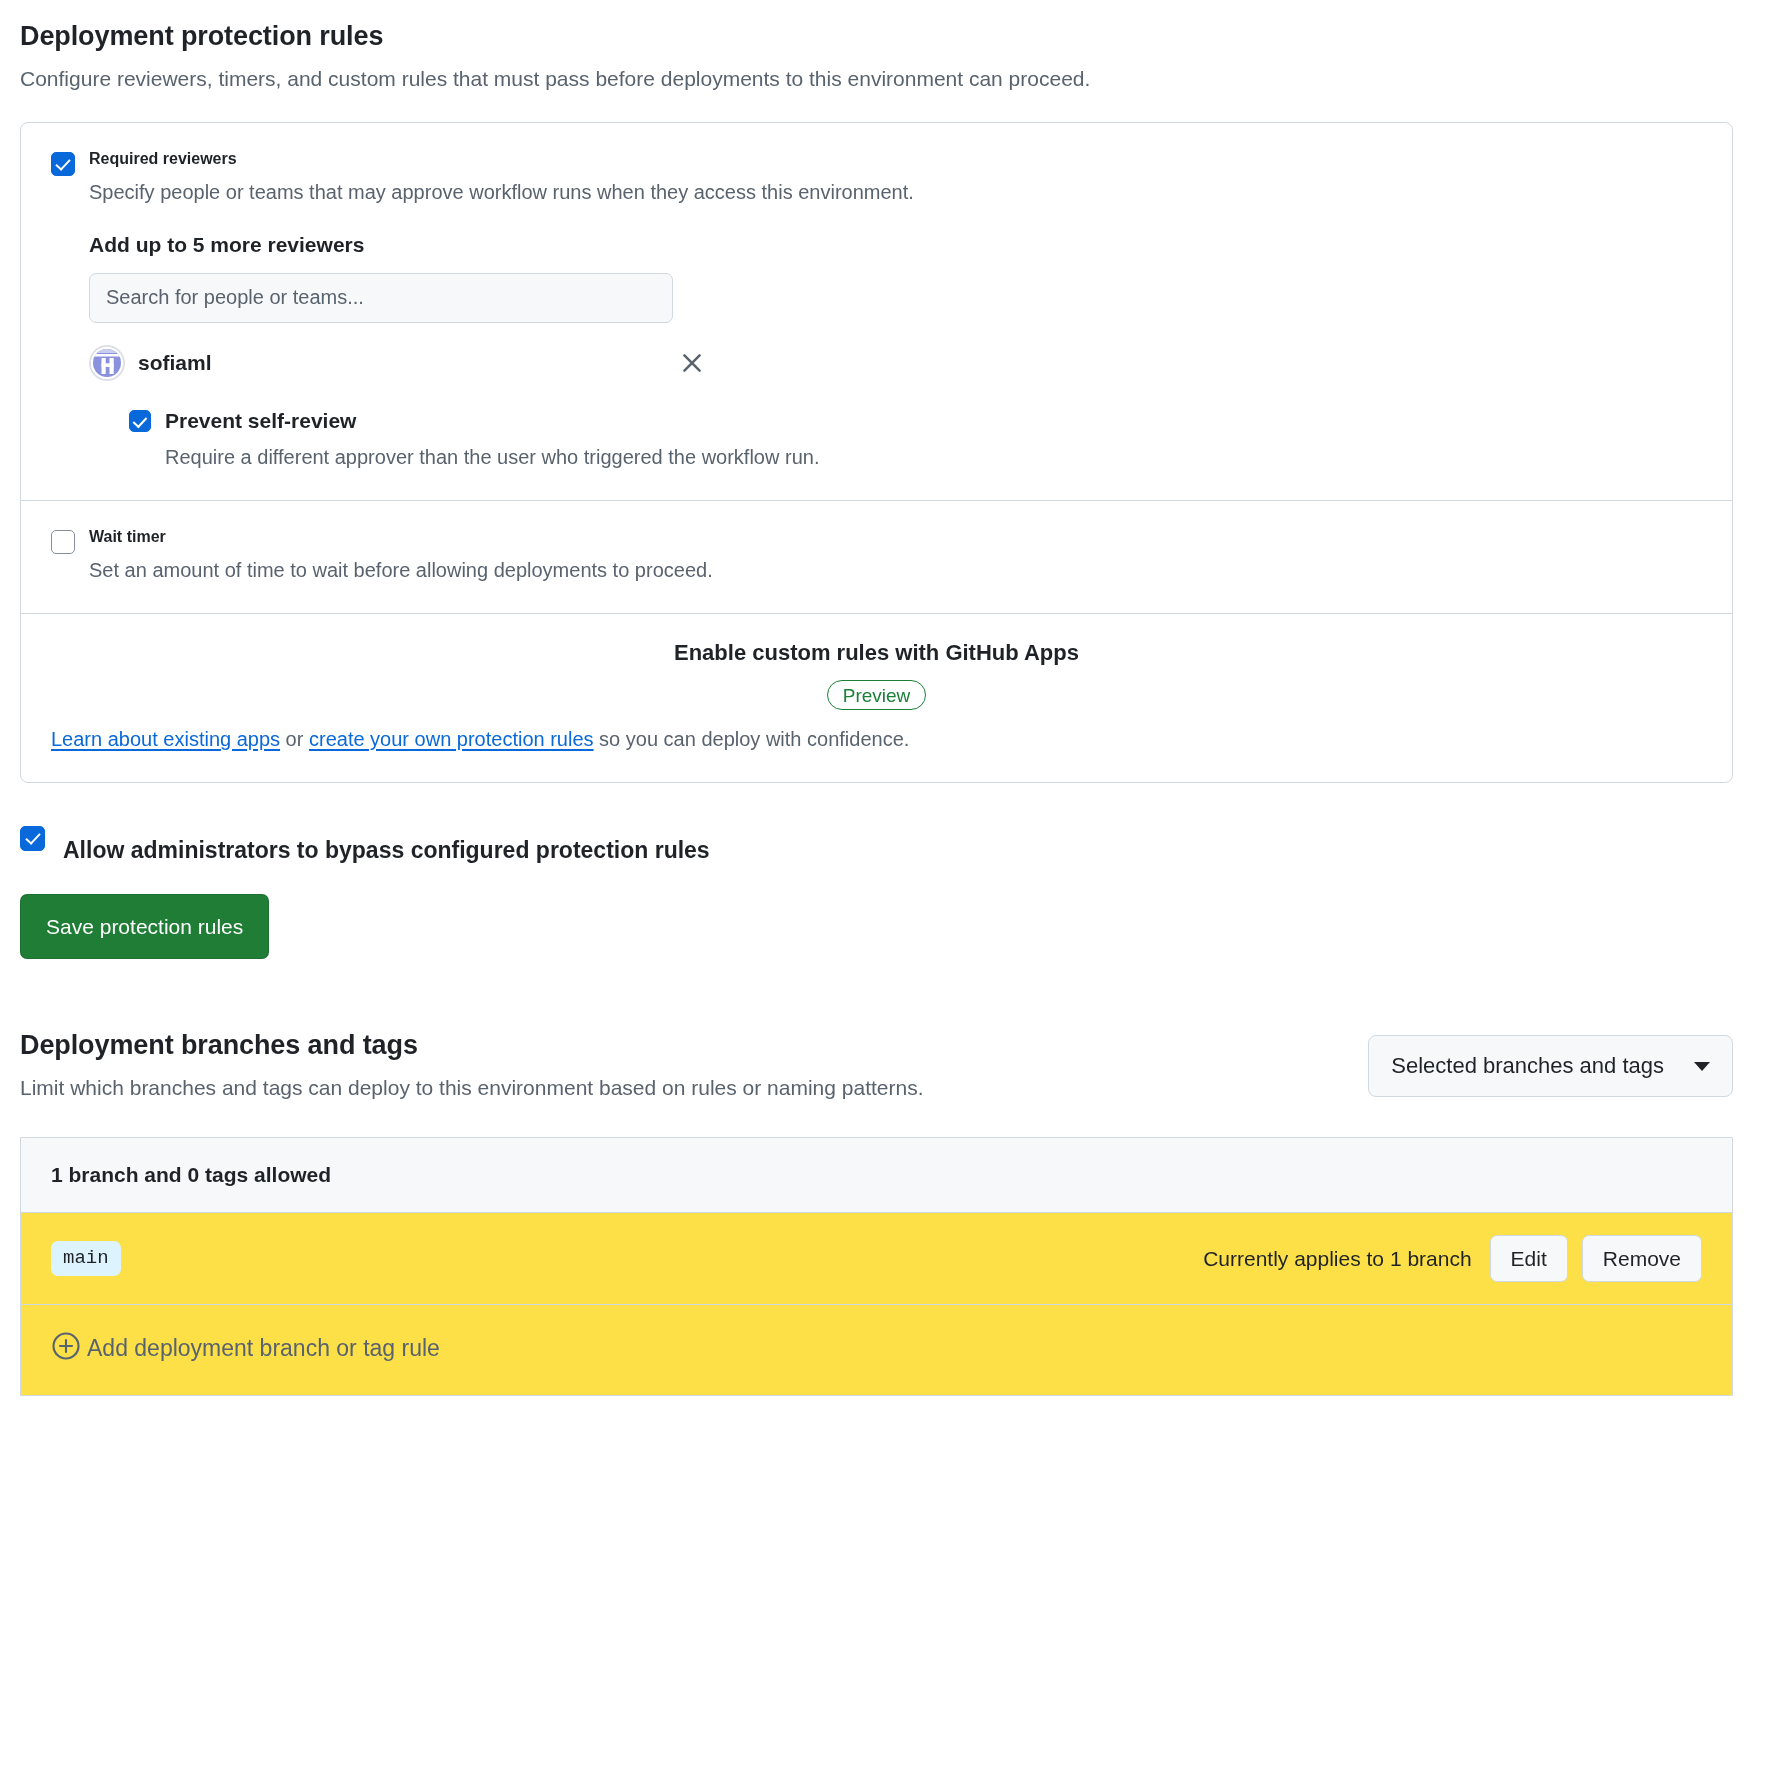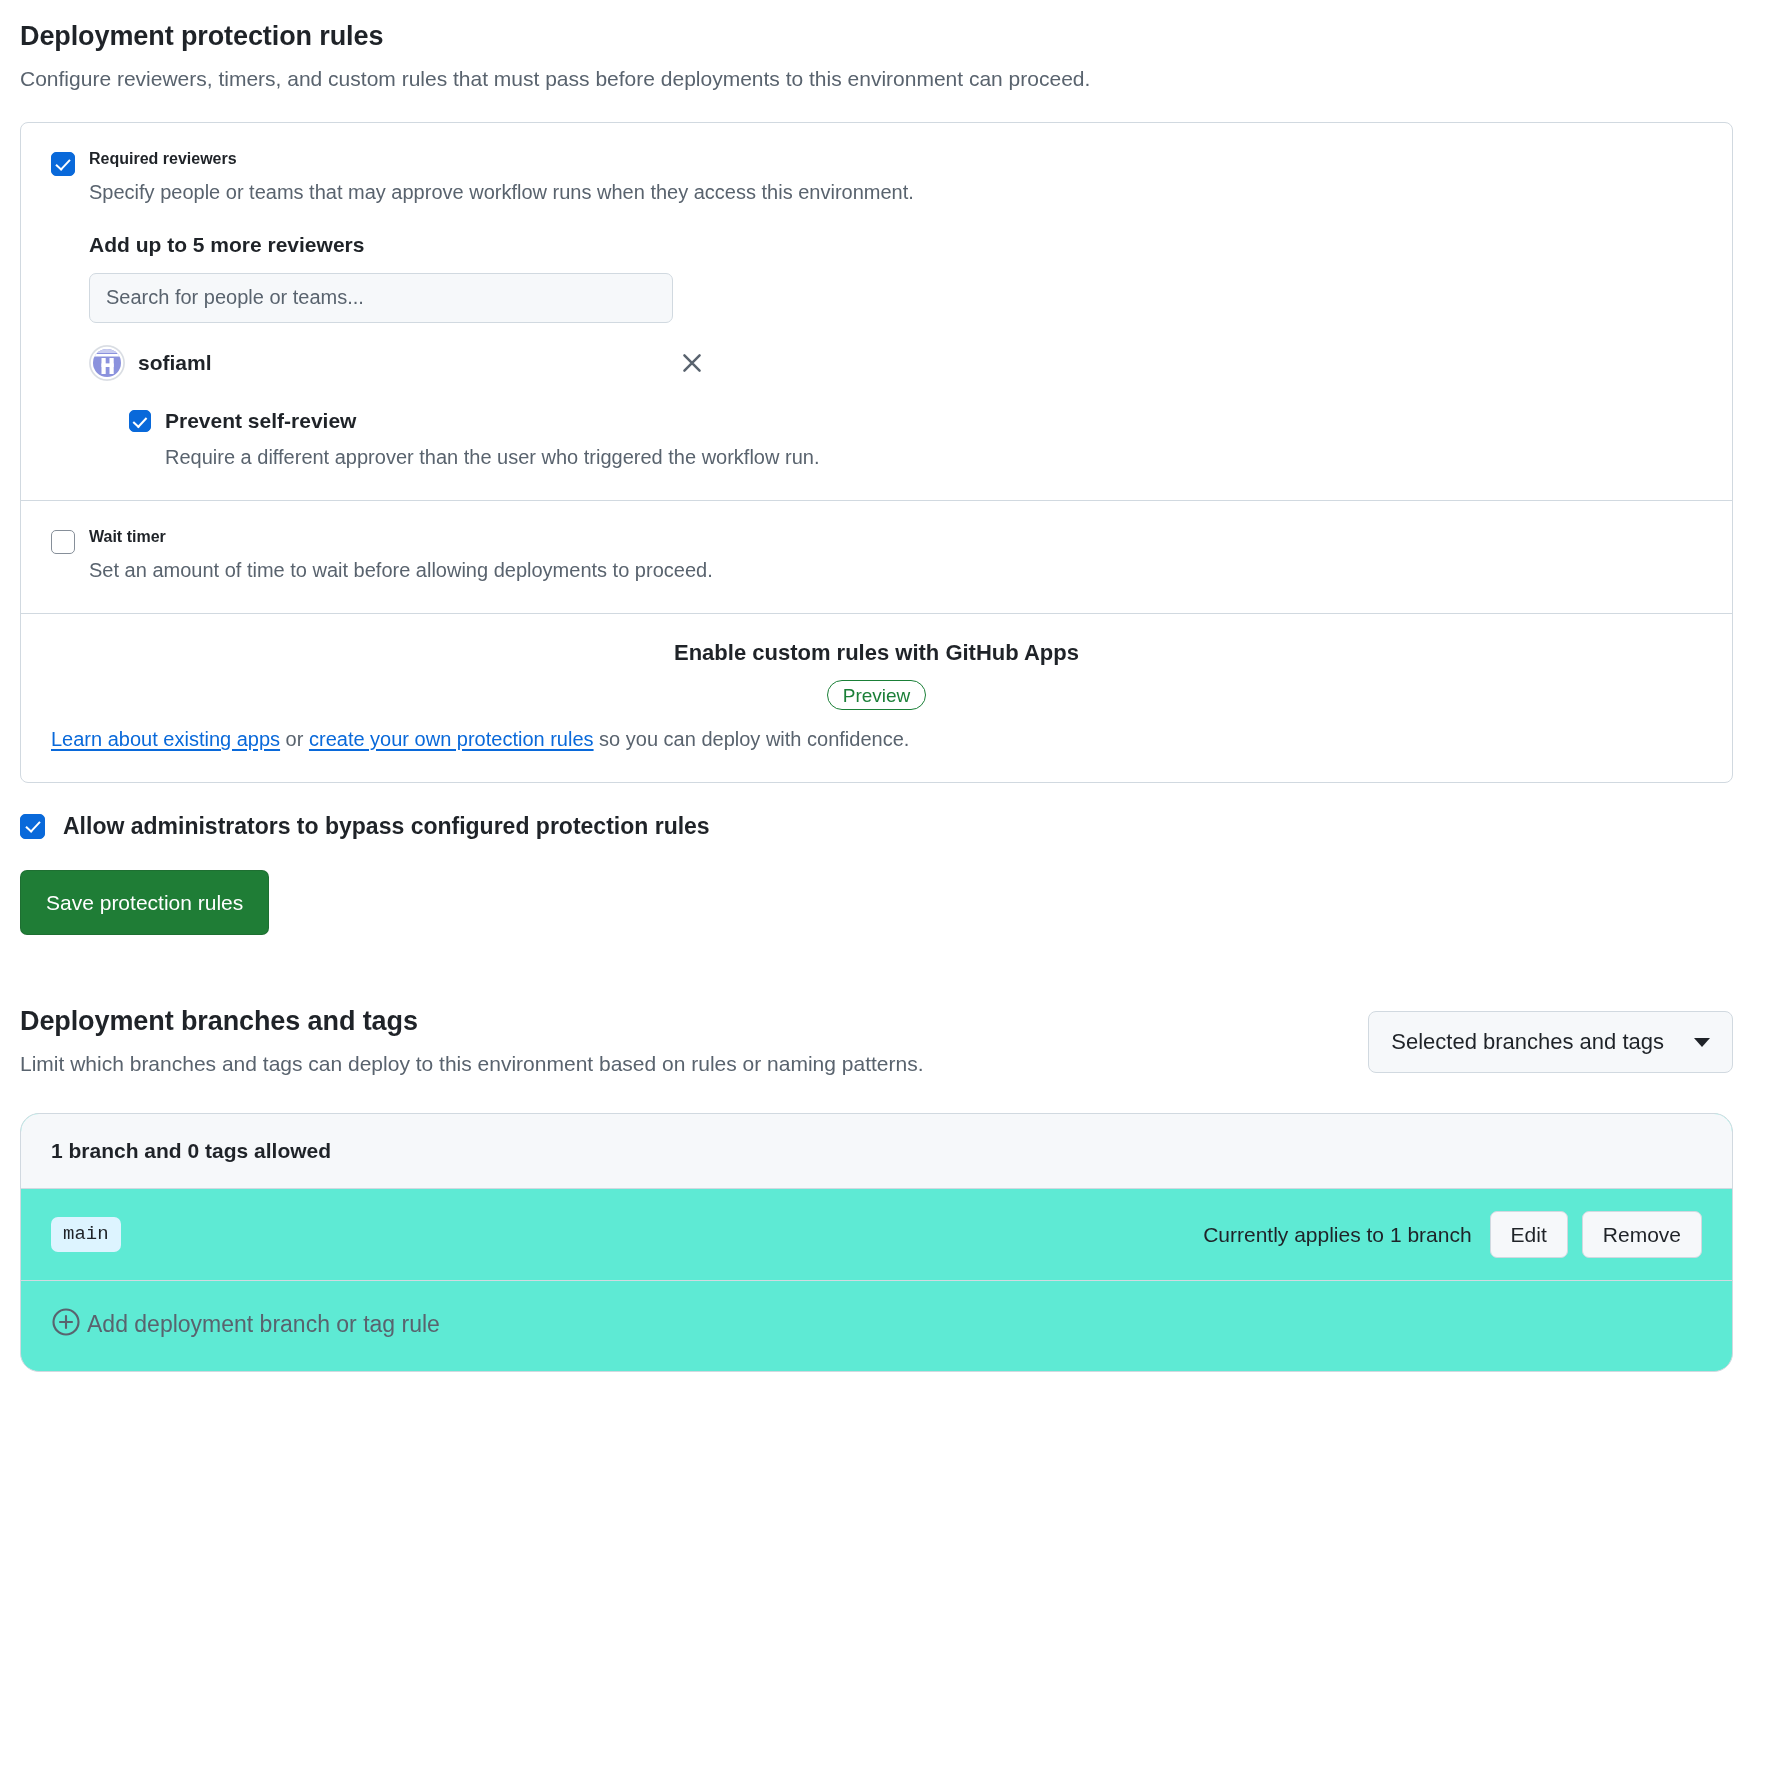--- a/index.html
+++ b/index.html
@@ -217,20 +217,21 @@
     gap: 18px;
     margin-top: 30px;
   }
   .admin-row .cb { margin-top: 0; width: 25px; height: 25px; }
   .admin-row .cb.checked::after { left: 7.5px; top: 3px; }
   .admin-label {
     font-size: 23px;
     font-weight: 600;
     color: #1f2328;
     cursor: pointer;
+    margin-top: 24px;
   }
 
   .btn-save {
     display: inline-block;
     margin-top: 30px;
     background: #1f7d36;
     color: #ffffff;
     font-size: 21px;
     font-family: "Liberation Sans", "DejaVu Sans", sans-serif;
     font-weight: 400;
@@ -274,24 +275,24 @@
   }
   .caret {
     width: 0; height: 0;
     border-left: 8px solid transparent;
     border-right: 8px solid transparent;
     border-top: 9px solid #1f2328;
   }
 
   .table-card {
     border: 1px solid #d1d9e0;
-    border-radius: 19px;
+    border-radius: 1px;
     margin-top: 34px;
     overflow: hidden;
-    background: #5eead4;
+    background: #fde047;
   }
   .table-head {
     background: #f6f8fa;
     padding: 25px 30px;
     font-size: 21px;
     font-weight: 600;
     color: #1f2328;
     border-bottom: 1px solid #d1d9e0;
   }
   .table-row {

